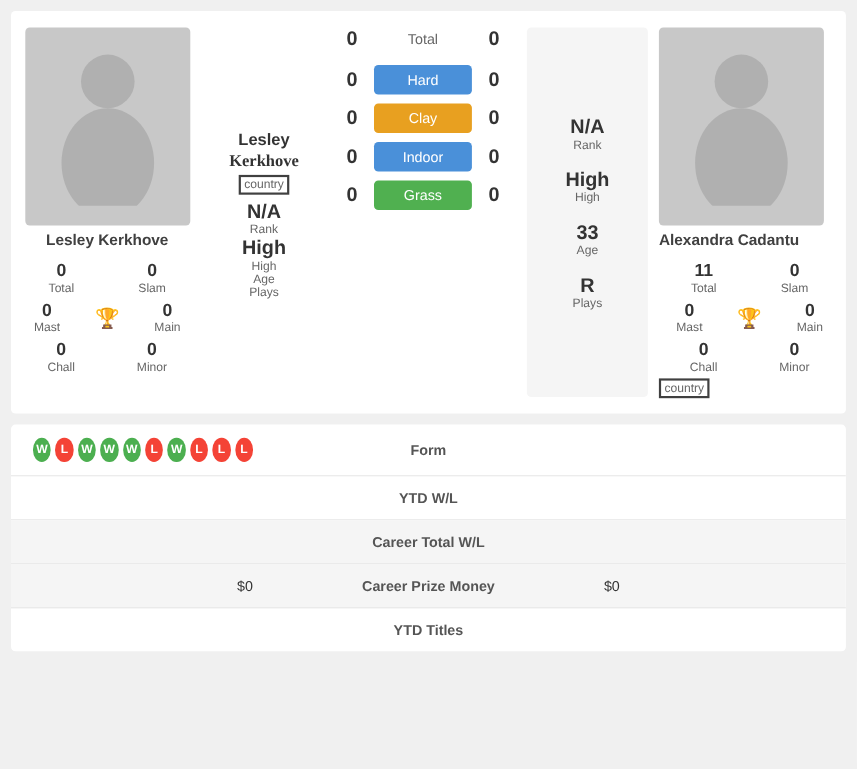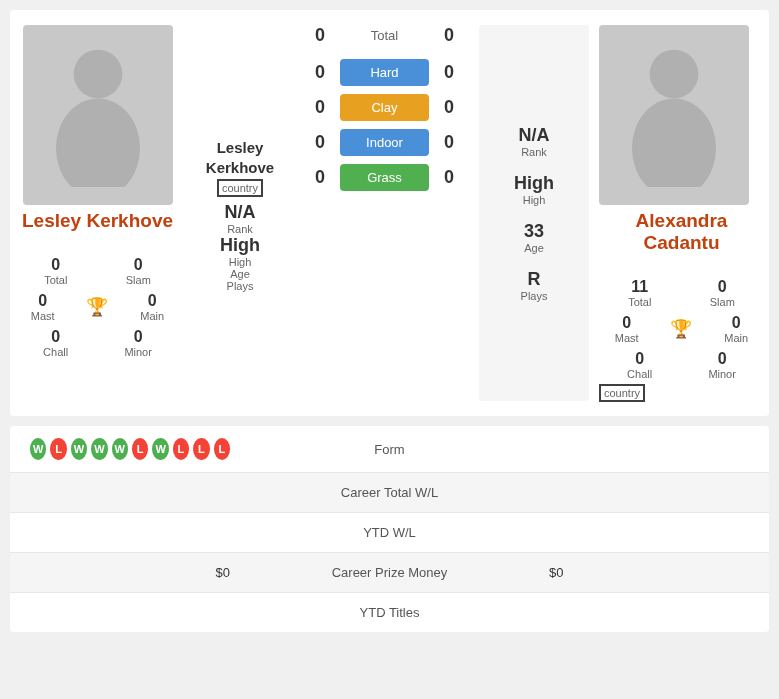--- a/index.html
+++ b/index.html
@@ -40,25 +40,25 @@
       background: #c8c8c8;
       border-radius: 4px;
       display: flex;
       align-items: center;
       justify-content: center;
       overflow: hidden;
       margin-bottom: 5px;
     }
 
     .player-name {
-      font-size: 19px;
-      font-weight: bold;
-      text-align: center;
-      margin-bottom: 20px;
-      color: #c2410c;
+      font-size: 14px;
+      font-weight: bold;
+      text-align: center;
+      margin-bottom: 8px;
+      color: #404040;
     }
 
     .stat-item {
       display: flex;
       flex-direction: column;
       align-items: center;
     }
 
     .stat-value {
       font-size: 16px;
@@ -236,21 +236,21 @@
 
     .bottom-row-shaded {
       background: #f5f5f5;
     }
 
     .row-label {
       flex: 1;
       text-align: center;
       font-size: 13px;
       color: #555;
-      font-weight: 400;
+      font-weight: 700;
     }
 
     .row-left-val {
       width: 200px;
       text-align: right;
       font-size: 13px;
       color: #333;
     }
 
     .row-right-val {
@@ -361,21 +361,21 @@
         <div class="stat-item">
           <span class="stat-value">0</span>
           <span class="stat-label">Minor</span>
         </div>
       </div>
     </div>
 
     <div class="middle-stats">
       <div class="player-header">
         <div class="player-name-full" style="font-size:15px;">Lesley</div>
-        <div class="player-name-full" style="font-size:15px;">Kerkhove</div>
+        <div class="player-name-full" style="font-size:15px;font-family:Liberation Serif, serif;">Kerkhove</div>
         <div class="player-info-row">
           <span class="country-flag">country</span>
         </div>
       </div>
       <div class="middle-stat">
         <span class="middle-stat-value">N/A</span>
         <span class="middle-stat-label">Rank</span>
       </div>
       <div class="middle-stat">
         <span class="middle-stat-value">High</span>
@@ -503,32 +503,32 @@
             <span class="form-badge badge-w">W</span>
             <span class="form-badge badge-l">L</span>
             <span class="form-badge badge-l">L</span>
             <span class="form-badge badge-l">L</span>
           </div>
       </div>
       <div class="row-label">Form</div>
       <div class="row-right-val"></div>
     </div>
 
+    <div class="bottom-row">
+      <div class="row-left-val"></div>
+      <div class="row-label">YTD W/L</div>
+      <div class="row-right-val"></div>
+    </div>
+
     <div class="bottom-row bottom-row-shaded">
       <div class="row-left-val"></div>
       <div class="row-label">Career Total W/L</div>
       <div class="row-right-val"></div>
     </div>
 
-    <div class="bottom-row">
-      <div class="row-left-val"></div>
-      <div class="row-label">YTD W/L</div>
-      <div class="row-right-val"></div>
-    </div>
-
     <div class="bottom-row bottom-row-shaded">
       <div class="row-left-val prize-val">$0</div>
       <div class="row-label">Career Prize Money</div>
       <div class="row-right-val prize-val">$0</div>
     </div>
 
     <div class="bottom-row">
       <div class="row-left-val"></div>
       <div class="row-label">YTD Titles</div>
       <div class="row-right-val"></div>

